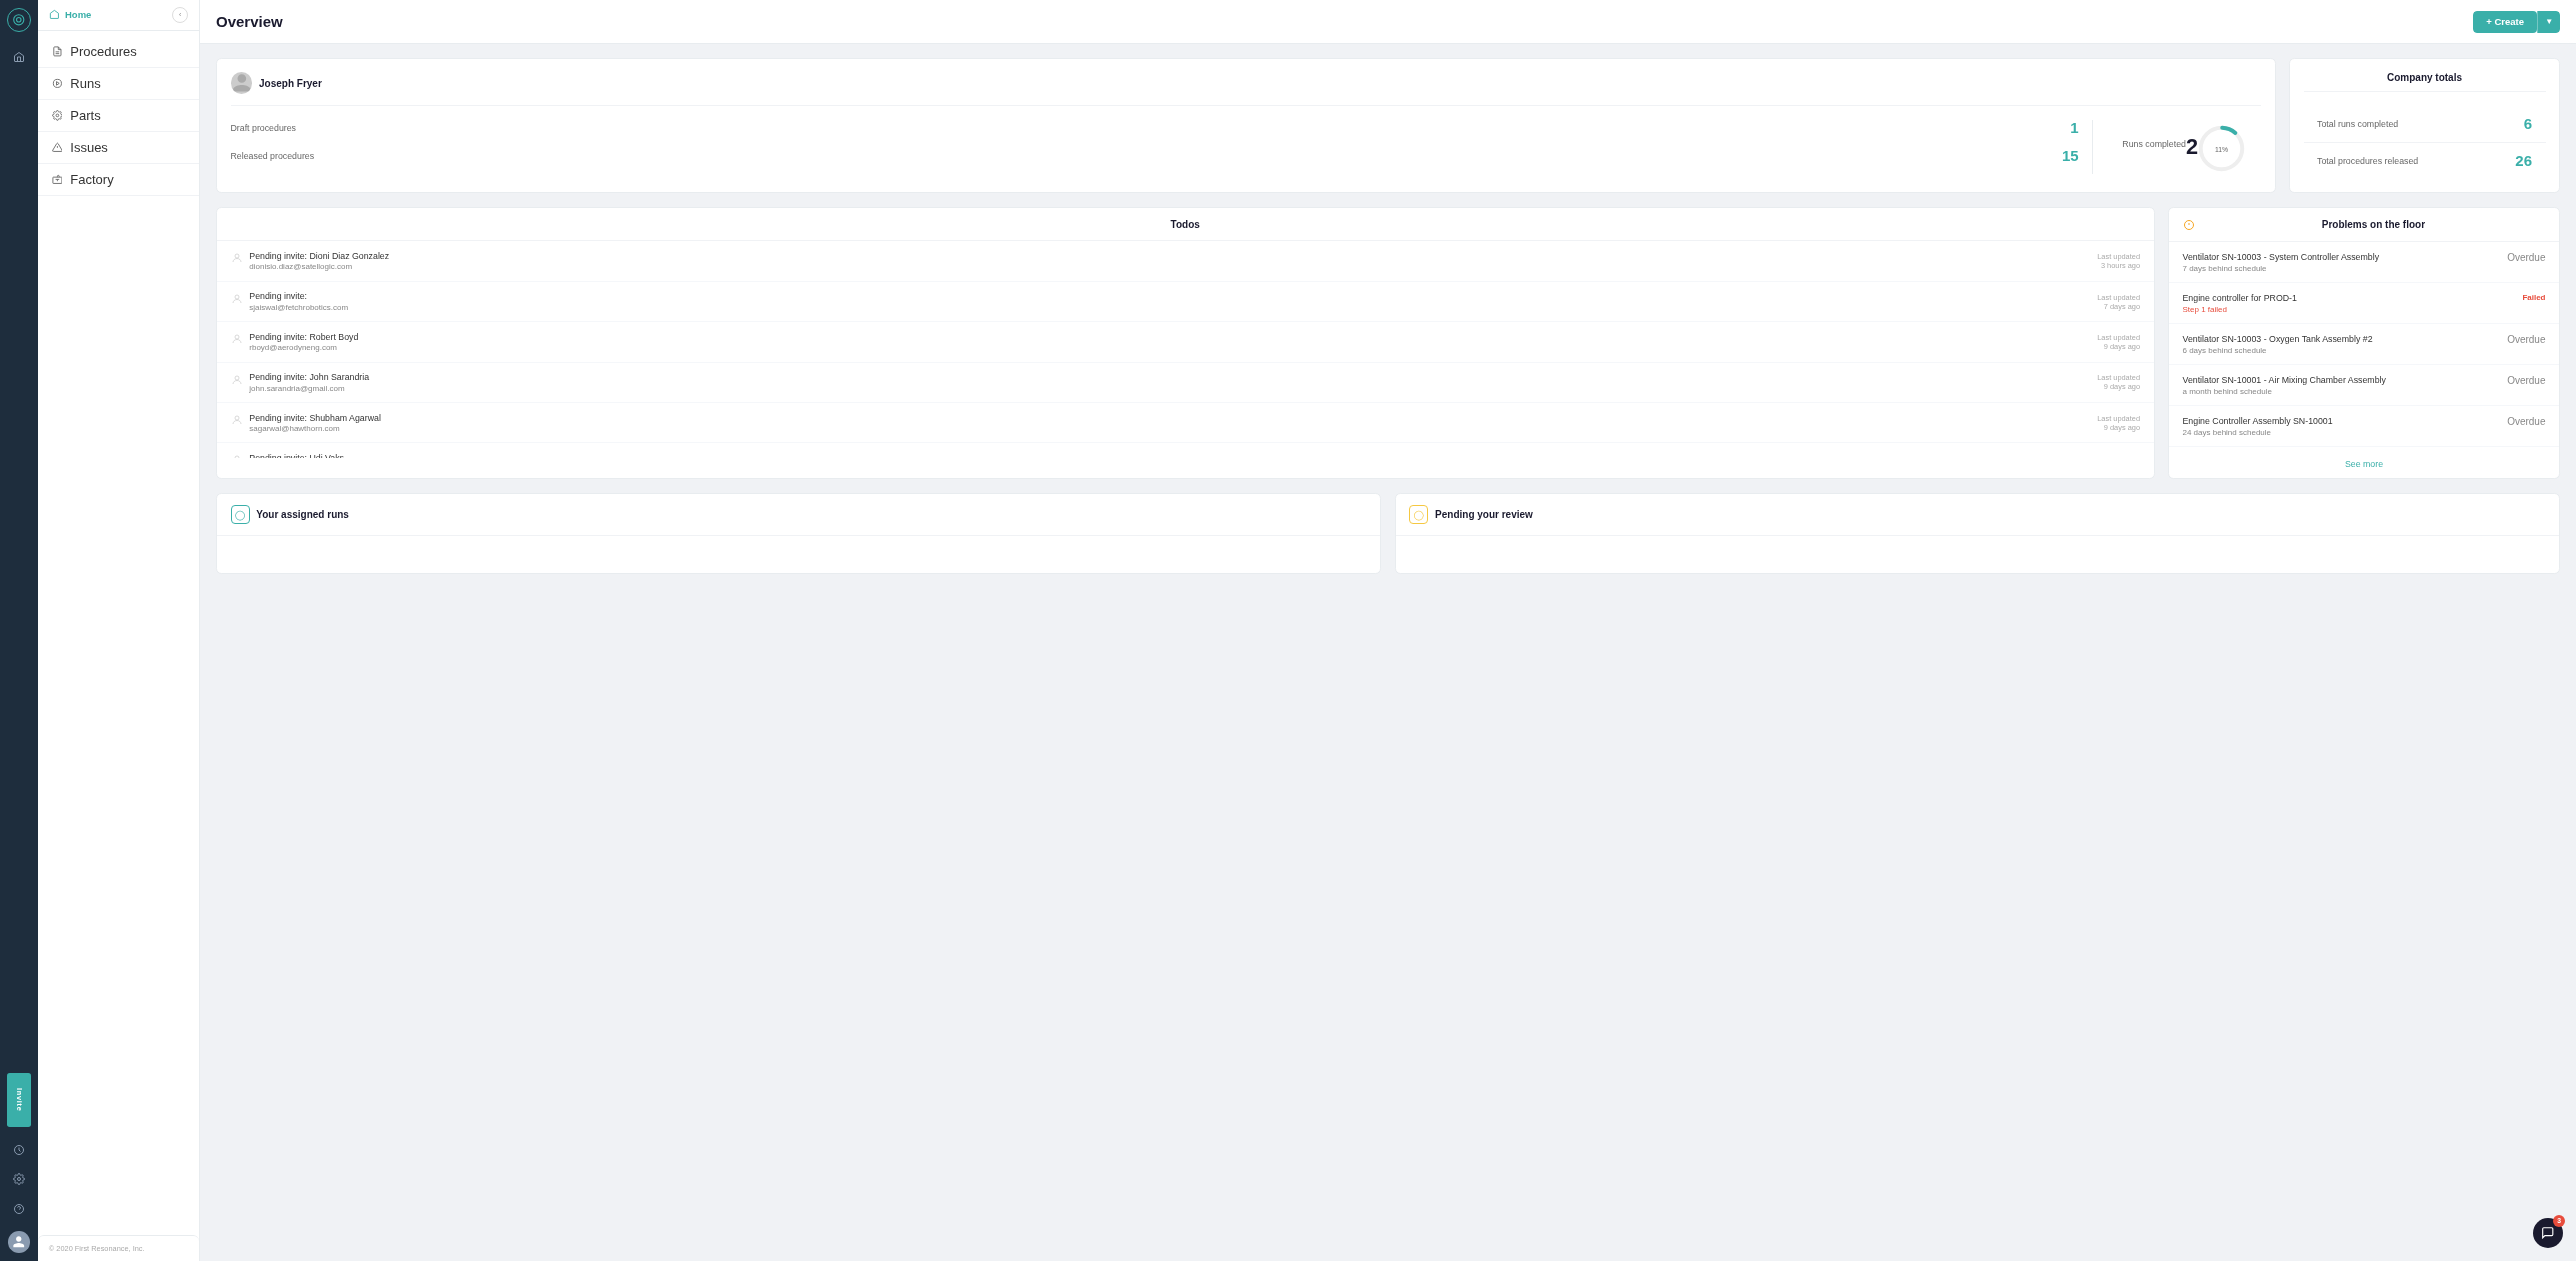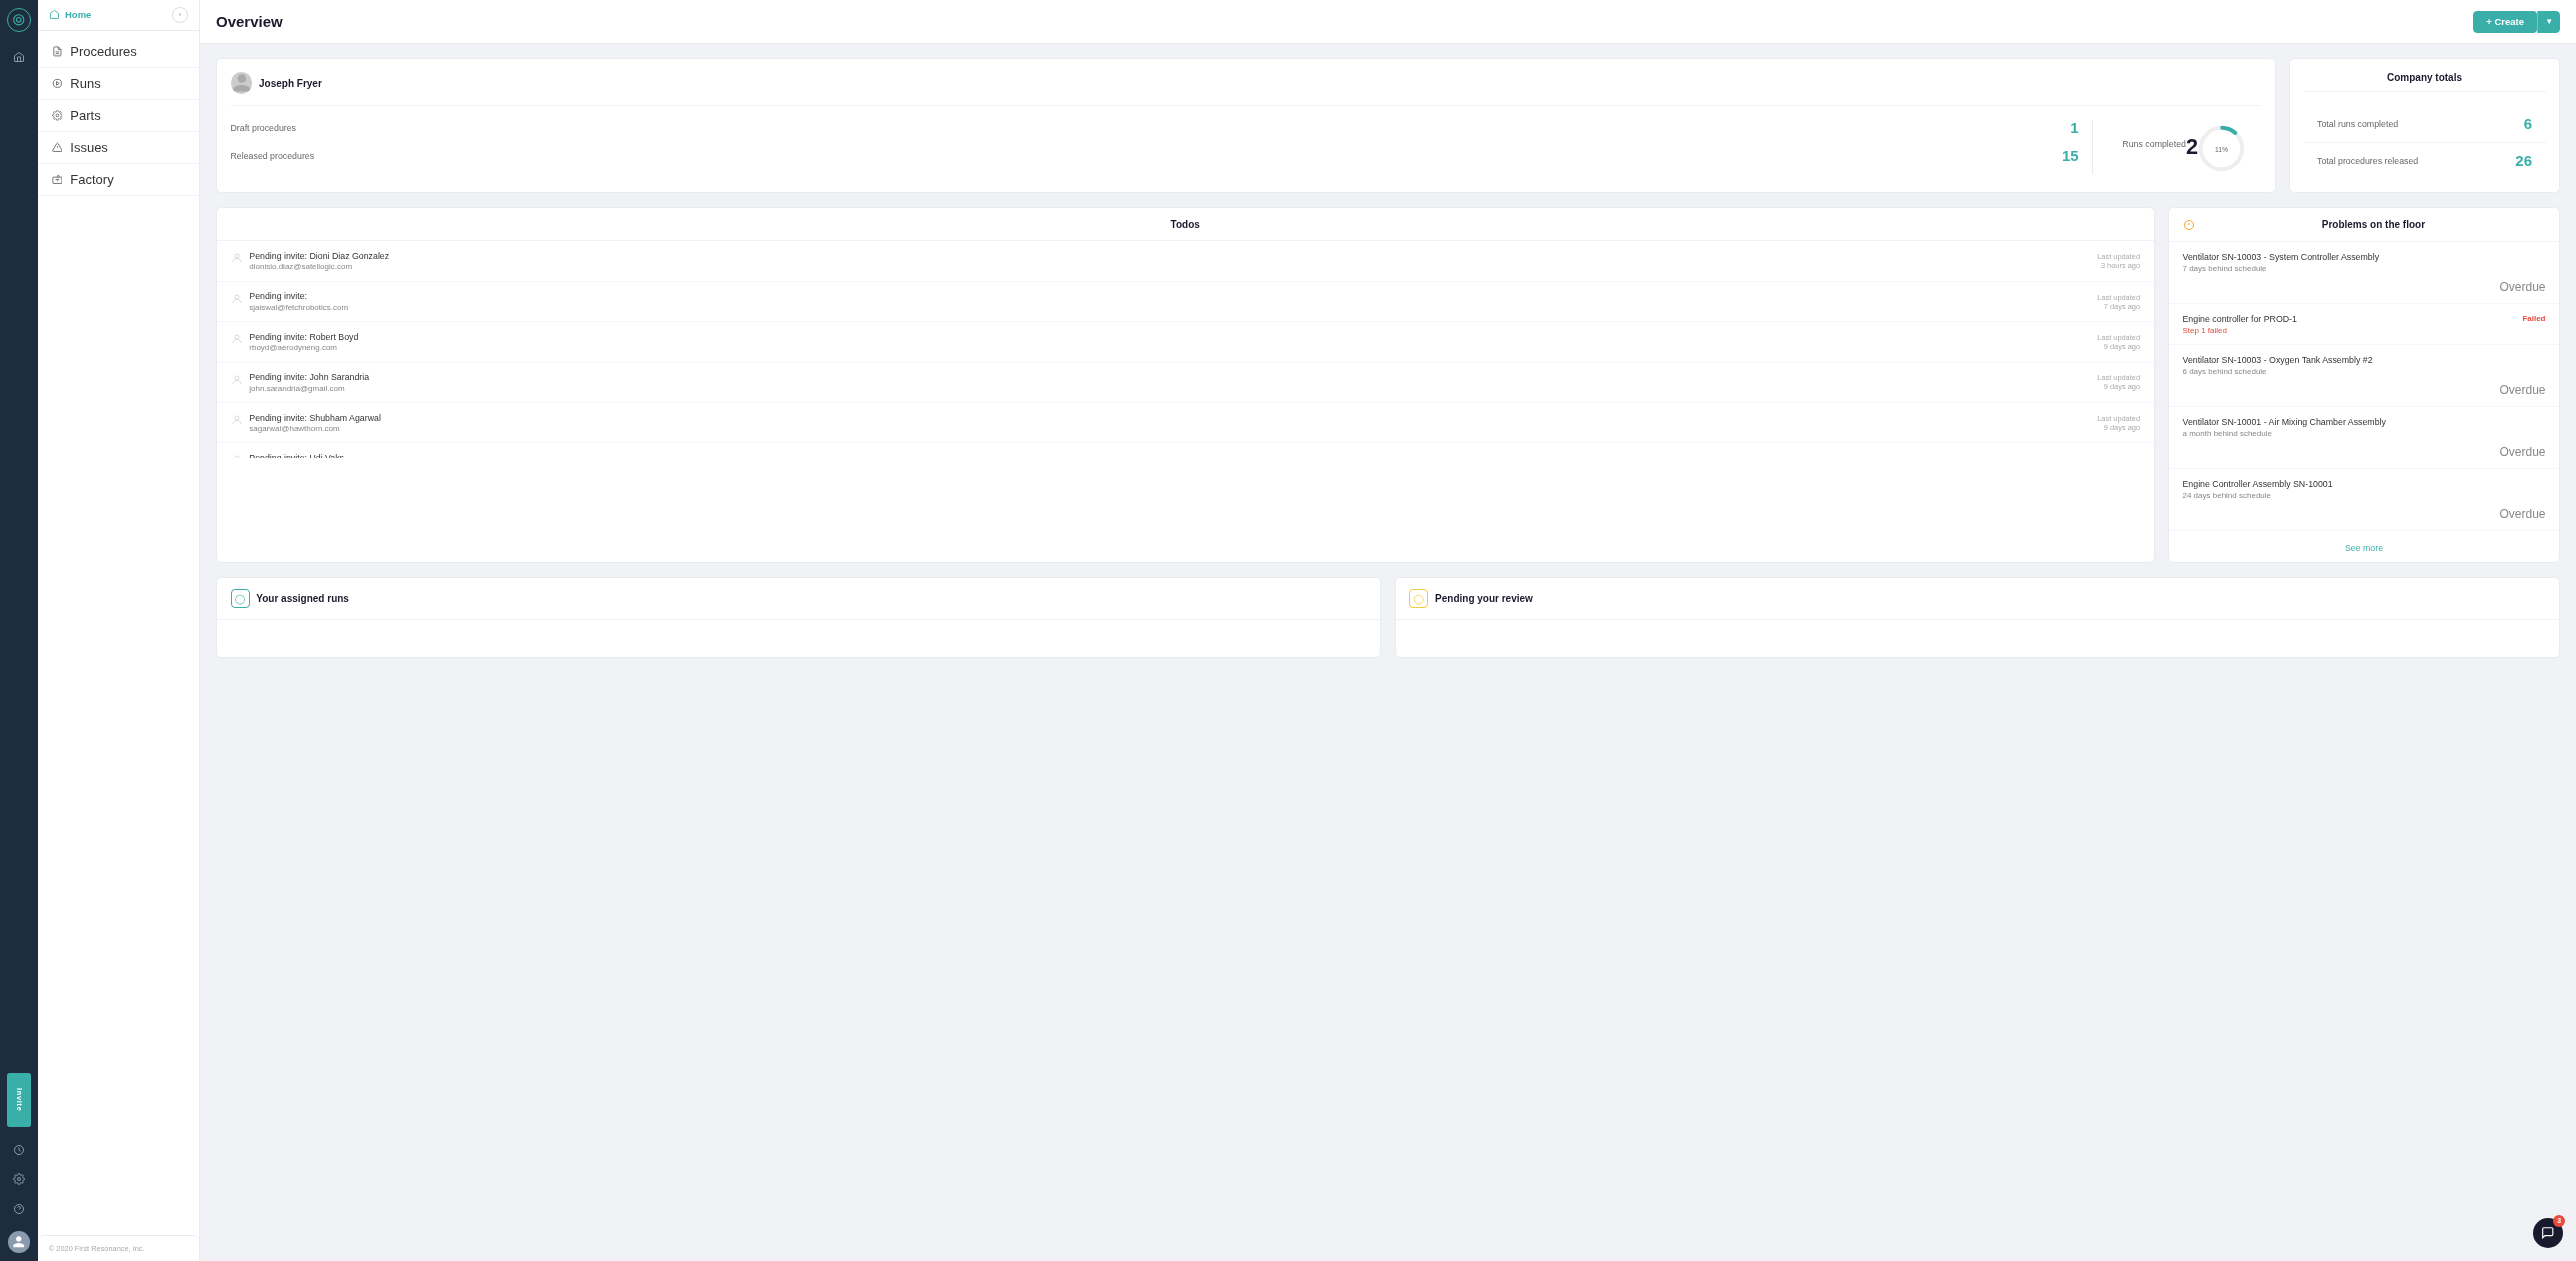--- a/index.html
+++ b/index.html
@@ -176,21 +176,21 @@
     .todo-time { font-size: 7.4px; color: #aaa; }
 
     
     .problems-card { width: 392px; flex-shrink: 0; padding: 0; overflow: hidden; }
     .problems-header { display: flex; align-items: center; gap: 6.8px; padding: 10.8px 13.5px; border-bottom: 0.7px solid #f0f2f5; }
     .problems-title { font-size: 10px; font-weight: 600; color: #1a1a2e; flex: 1; text-align: center; }
     .problem-item { display: flex; align-items: flex-start; justify-content: space-between; padding: 9.5px 13.5px; border-bottom: 0.7px solid #f5f7fa; }
     .problem-name { font-size: 8.8px; color: #333; font-weight: 500; }
     .problem-sub { font-size: 8px; color: #888; margin-top: 2px; }
     .problem-sub.failed { color: #e74c3c; }
-    .badge-overdue { font-size: 12px; color: #888; flex-shrink: 0; margin-top: 28px; }
+    .badge-overdue { font-size: 10px; color: #888; flex-shrink: 0; }
     .badge-failed { font-size: 8px; color: #e74c3c; flex-shrink: 0; font-weight: 600; }
     .see-more { text-align: center; padding: 9.5px; }
     .see-more a { color: #3aafa9; font-size: 8.8px; text-decoration: none; cursor: pointer; }
 
     
     .bottom-card { flex: 1; padding: 0; overflow: hidden; min-height: 81px; }
     .bottom-header { display: flex; align-items: center; gap: 6.8px; padding: 10.8px 13.5px; border-bottom: 0.7px solid #f0f2f5; }
     .bottom-icon { width: 19px; height: 19px; border: 1.4px solid #3aafa9; border-radius: 4px; display: flex; align-items: center; justify-content: center; color: #3aafa9; font-size: 9.5px; }
     .bottom-icon.yellow { border-color: #f5c842; color: #f5c842; }
     .bottom-title { font-size: 10px; font-weight: 600; color: #1a1a2e; }

